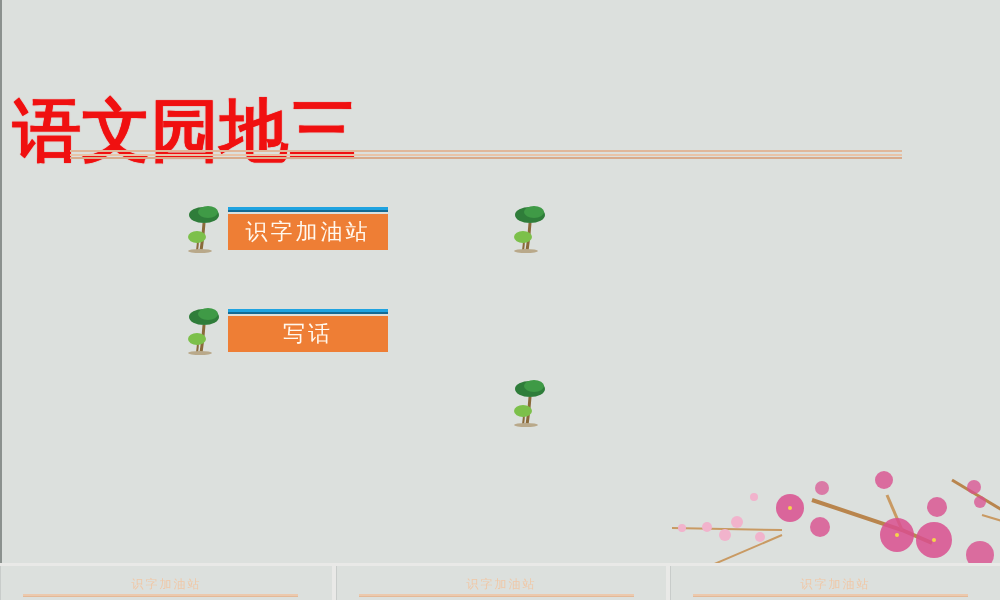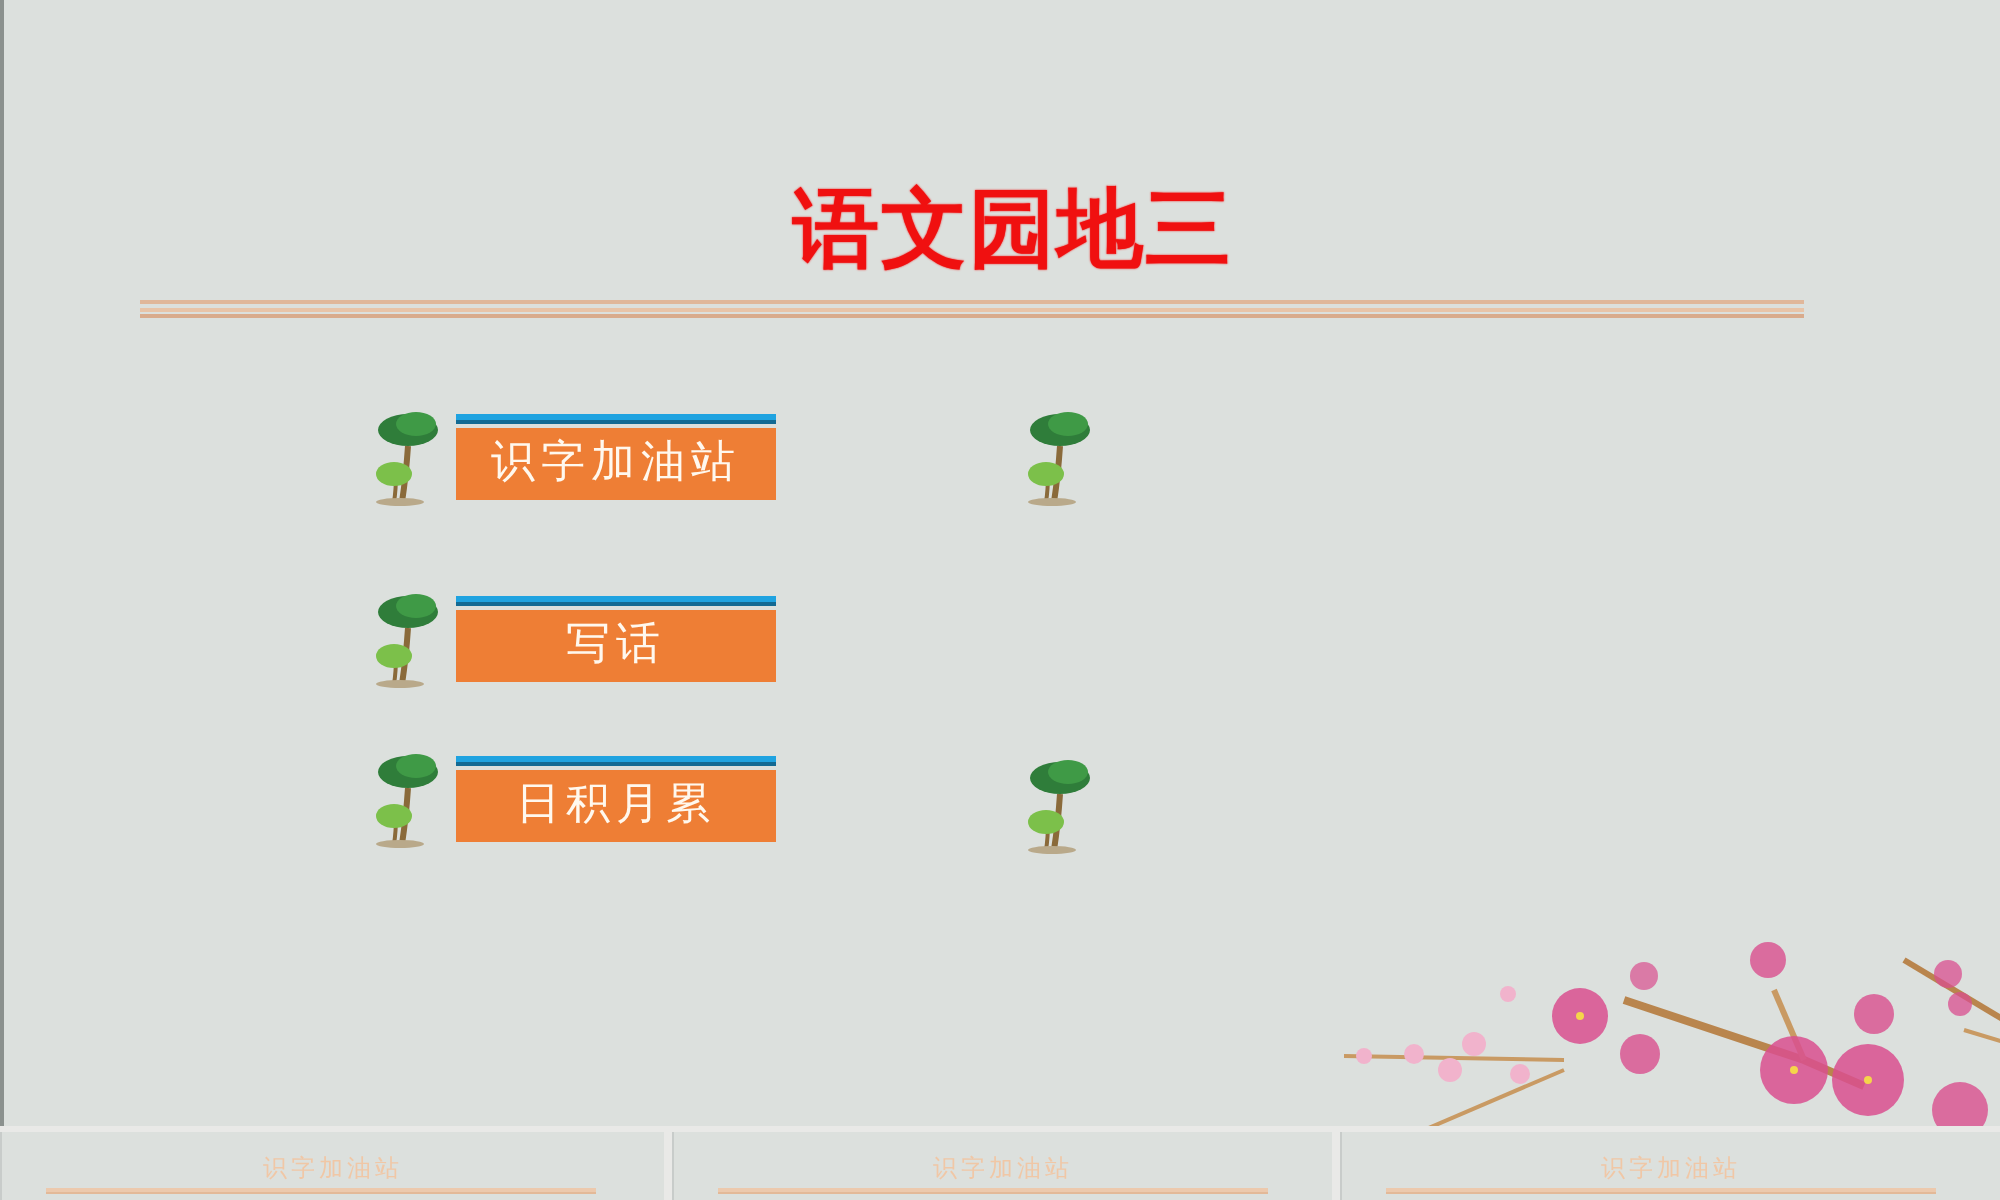--- a/index.html
+++ b/index.html
@@ -5,22 +5,22 @@
   * { margin: 0; padding: 0; box-sizing: border-box; }
   html, body { width: 1000px; height: 600px; overflow: hidden; background: #e9e9e7; }
   body { font-family: "DejaVu Sans", sans-serif; position: relative; }
 
   .slide {
     position: absolute; left: 0; top: 0; width: 1000px; height: 563px;
     background: #dce0dd;
     border-left: 2px solid #8b918e;
   }
   .title {
-    position: absolute; left: 0; right: 0; top: 86px; text-align: center;
-    font-size: 43px; font-weight: bold; color: #f01010; letter-spacing: 1px;
+    position: absolute; left: 0; right: 0; top: 86px; 
+    font-size: 68px; font-weight: bold; color: #f01010; letter-spacing: 1px;
     font-family: "DejaVu Sans", sans-serif;
     text-shadow: 0 0 1px #f01010;
     margin-left: 11px;
   }
   .divider {
     position: absolute; left: 68px; width: 832px; top: 150px; height: 9px;
   }
   .divider .l { position: absolute; left: 0; right: 0; height: 2px; background: #e0b79a; }
   .divider .l1 { top: 0; }
   .divider .l2 { top: 4px; background: #e8c4a8; }
@@ -81,50 +81,36 @@
     <svg class="tree" viewBox="0 0 40 50">
       <path d="M18 20 Q17 35 15 48" stroke="#8a6a3a" stroke-width="3" fill="none"></path>
       <path d="M12 34 Q12 42 11 48" stroke="#8a6a3a" stroke-width="2" fill="none"></path>
       <ellipse cx="18" cy="12" rx="15" ry="8" fill="#2f7d3a"></ellipse>
       <ellipse cx="22" cy="9" rx="10" ry="6" fill="#3f9a46"></ellipse>
       <ellipse cx="11" cy="34" rx="9" ry="6" fill="#7cc04a"></ellipse>
       <ellipse cx="14" cy="48" rx="12" ry="2" fill="#b9a98a"></ellipse>
     </svg>
   </div>
 
-  <div class="menu-item" style="left:184px; top:294px;">
+  <div class="menu-item" style="left:184px; top:305px;">
     <svg class="tree" viewBox="0 0 40 50">
       <path d="M18 20 Q17 35 15 48" stroke="#8a6a3a" stroke-width="3" fill="none"></path>
       <path d="M12 34 Q12 42 11 48" stroke="#8a6a3a" stroke-width="2" fill="none"></path>
       <ellipse cx="18" cy="12" rx="15" ry="8" fill="#2f7d3a"></ellipse>
       <ellipse cx="22" cy="9" rx="10" ry="6" fill="#3f9a46"></ellipse>
       <ellipse cx="11" cy="34" rx="9" ry="6" fill="#7cc04a"></ellipse>
       <ellipse cx="14" cy="48" rx="12" ry="2" fill="#b9a98a"></ellipse>
     </svg>
     <div class="bar">
       <div class="blue"></div>
       <div class="orange">写话</div>
     </div>
   </div>
 
 
-  <div class="menu-item" style="left:184px; top:374px;">
-    <svg class="tree" viewBox="0 0 40 50">
-      <path d="M18 20 Q17 35 15 48" stroke="#8a6a3a" stroke-width="3" fill="none"></path>
-      <path d="M12 34 Q12 42 11 48" stroke="#8a6a3a" stroke-width="2" fill="none"></path>
-      <ellipse cx="18" cy="12" rx="15" ry="8" fill="#2f7d3a"></ellipse>
-      <ellipse cx="22" cy="9" rx="10" ry="6" fill="#3f9a46"></ellipse>
-      <ellipse cx="11" cy="34" rx="9" ry="6" fill="#7cc04a"></ellipse>
-      <ellipse cx="14" cy="48" rx="12" ry="2" fill="#b9a98a"></ellipse>
-    </svg>
-    <div class="bar">
-      <div class="blue"></div>
-      <div class="orange">日积月累</div>
-    </div>
-  </div>
 
   <div class="menu-item" style="left:510px; top:377px;">
     <svg class="tree" viewBox="0 0 40 50">
       <path d="M18 20 Q17 35 15 48" stroke="#8a6a3a" stroke-width="3" fill="none"></path>
       <path d="M12 34 Q12 42 11 48" stroke="#8a6a3a" stroke-width="2" fill="none"></path>
       <ellipse cx="18" cy="12" rx="15" ry="8" fill="#2f7d3a"></ellipse>
       <ellipse cx="22" cy="9" rx="10" ry="6" fill="#3f9a46"></ellipse>
       <ellipse cx="11" cy="34" rx="9" ry="6" fill="#7cc04a"></ellipse>
       <ellipse cx="14" cy="48" rx="12" ry="2" fill="#b9a98a"></ellipse>
     </svg>

